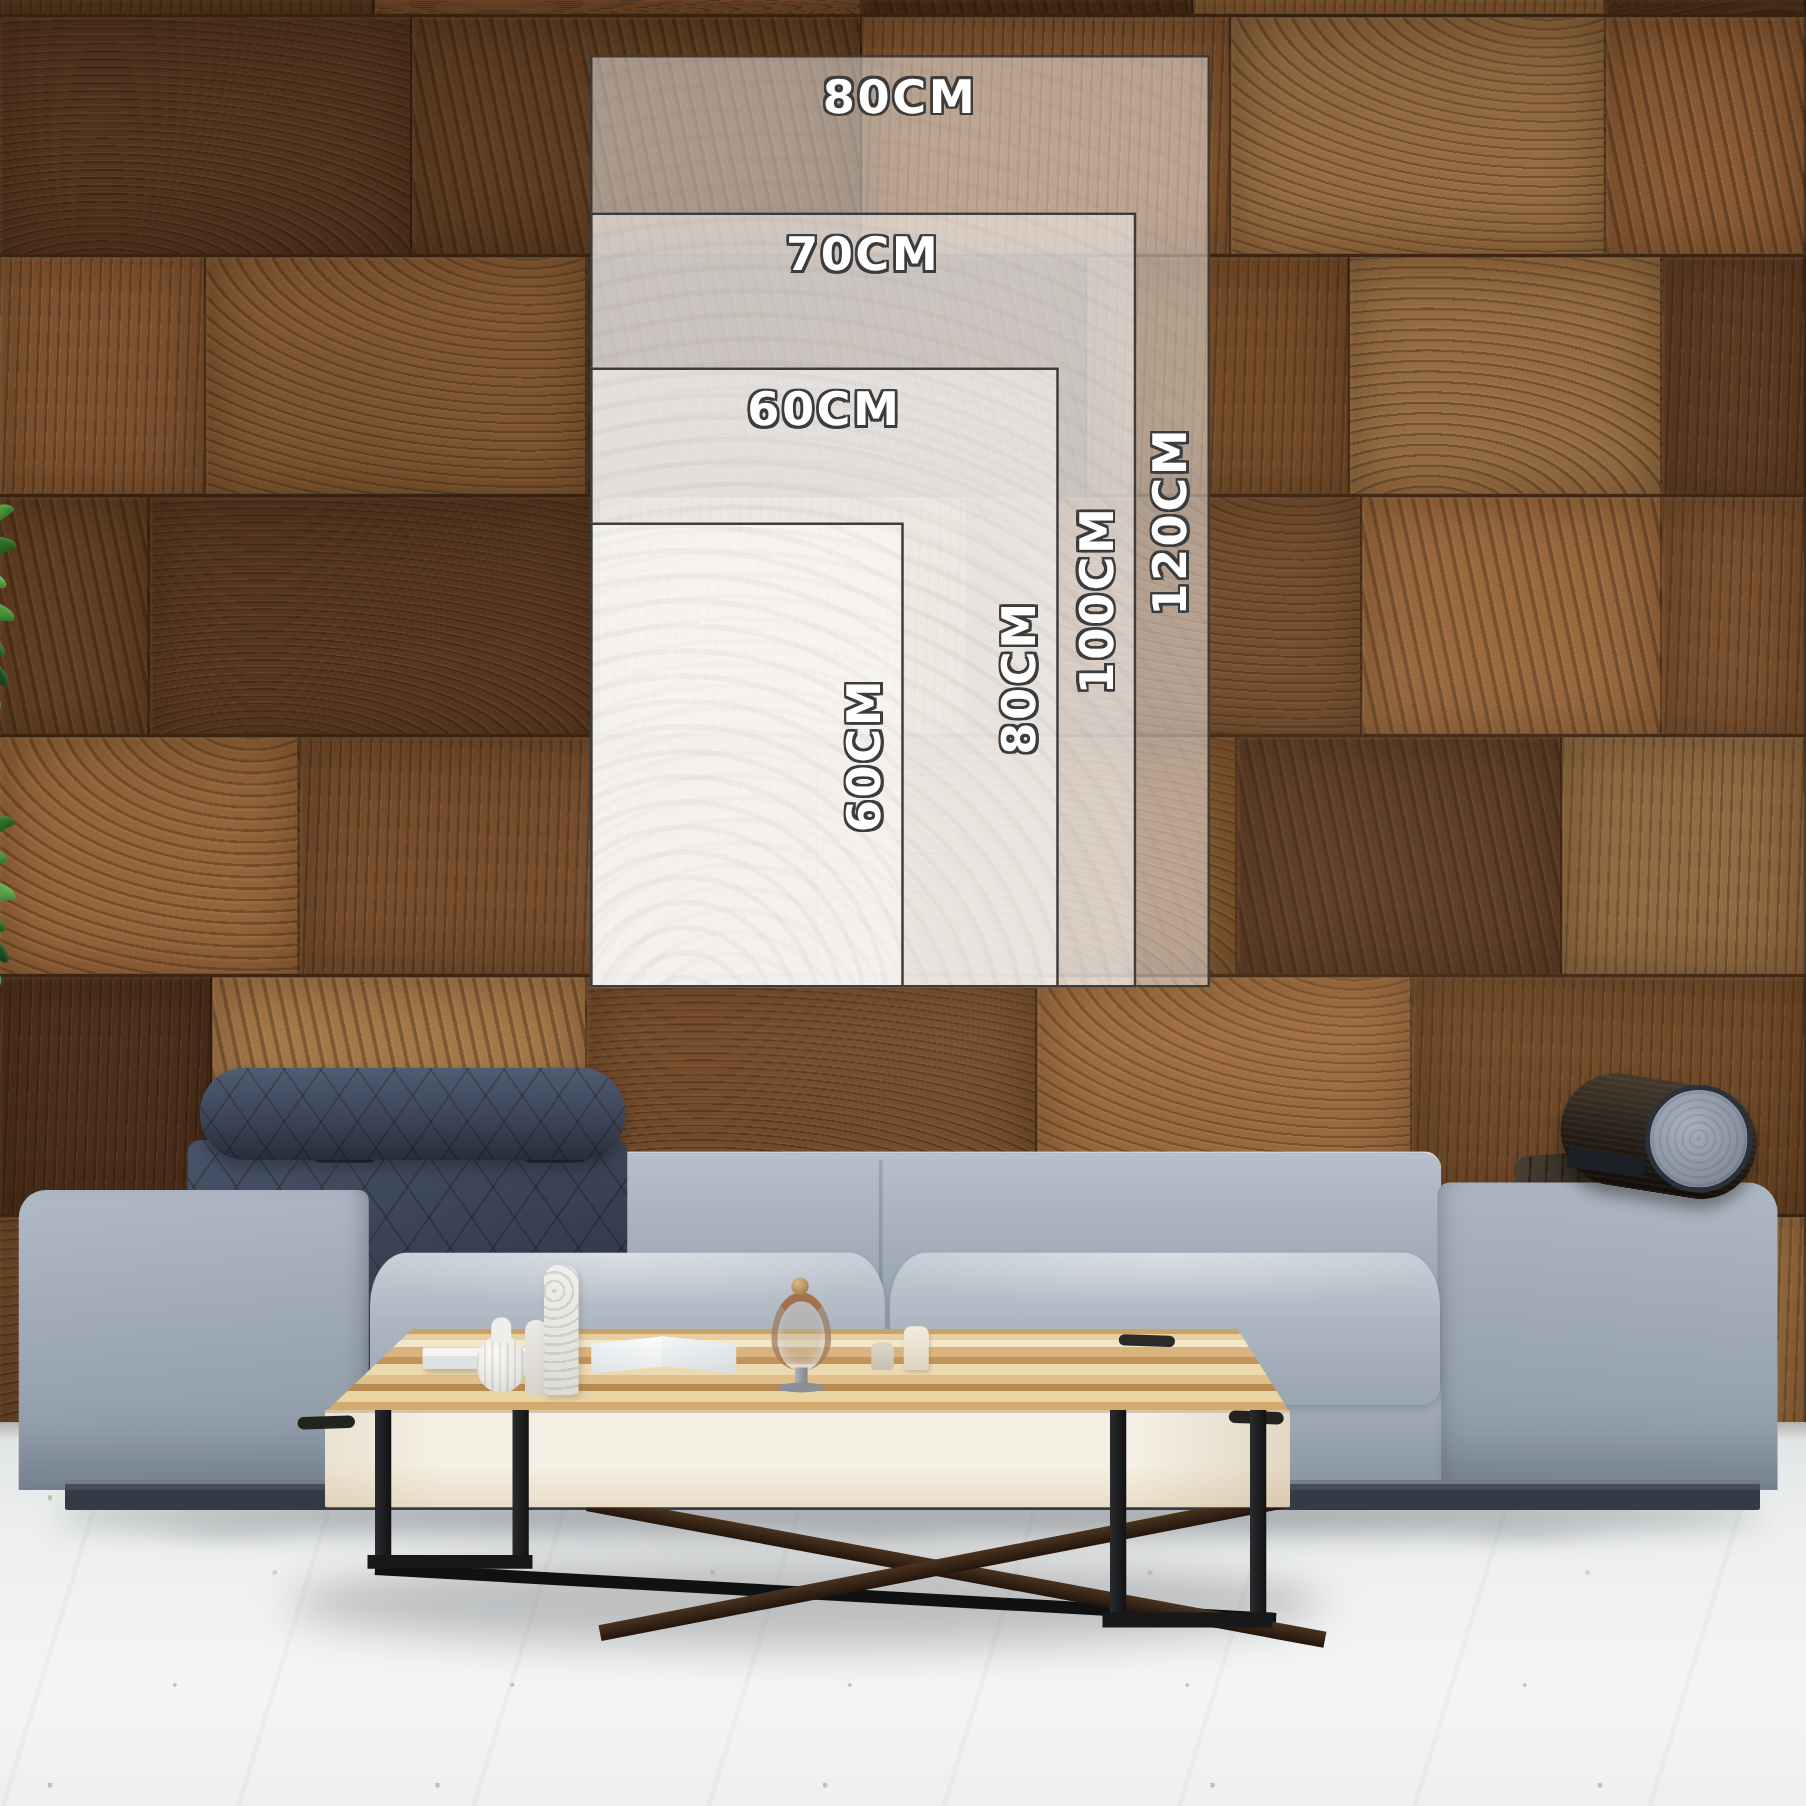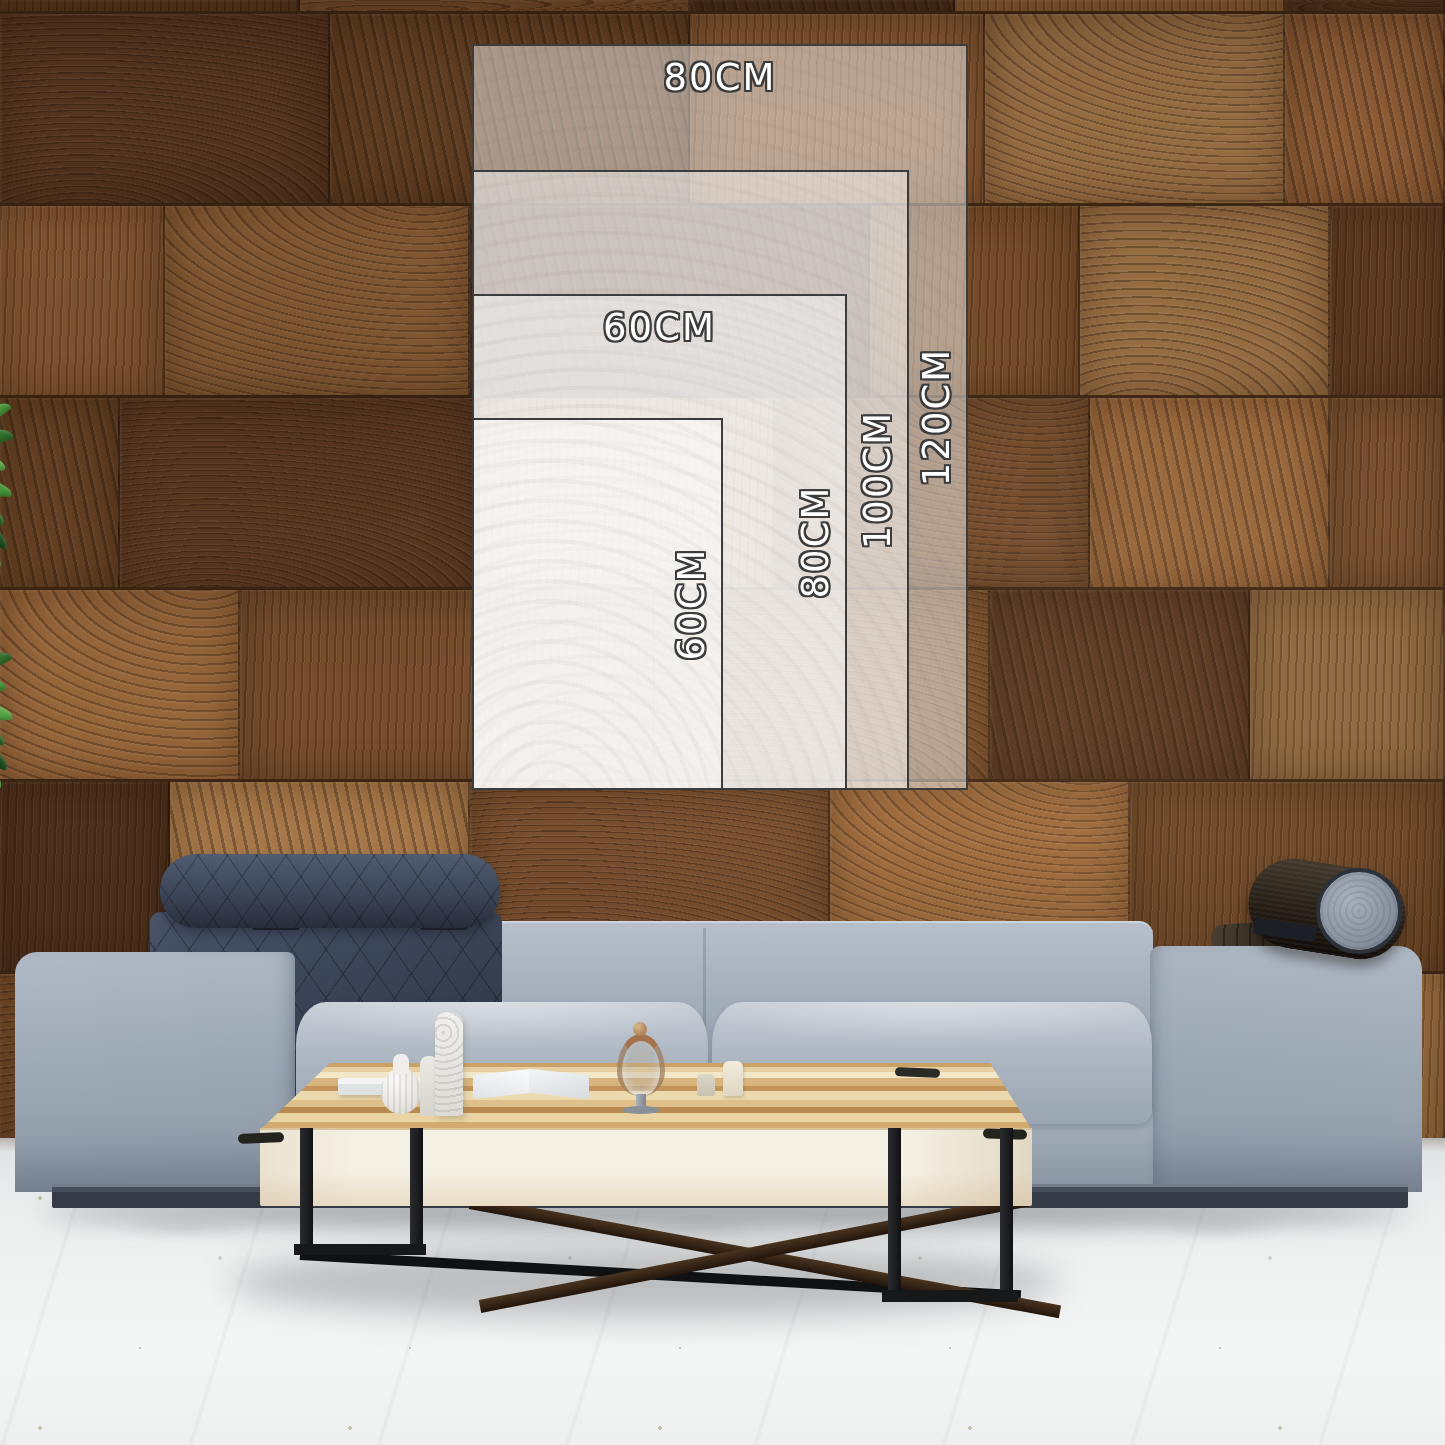--- a/index.html
+++ b/index.html
@@ -35,21 +35,21 @@
     background-size:310px 230px,270px 190px,350px 260px,520px 300px,auto,auto;}
   #floor-top-shadow{left:0;top:1138px;width:1445px;height:14px;background:linear-gradient(180deg,rgba(60,40,20,.25),transparent);}
 
   
   .srect{border:2px solid var(--overlay-border,#3c3c3c);background-color:var(--overlay-fill,rgba(255,255,255,0.47));
     background-image:repeating-radial-gradient(ellipse 120% 90% at 30% 110%, rgba(120,100,80,.05) 0 4px, transparent 4px 18px);}
   .r0{left:472px;top:44px;width:496px;height:746px;}
   .r1{left:472px;top:170px;width:437px;height:620px;}
   .r2{left:472px;top:294px;width:375px;height:496px;}
   .r3{left:472px;top:418px;width:251px;height:372px;}
-  .wlab,.hlab{color:var(--label-color,#fff);font-weight:normal;font-size:37px;letter-spacing:2px;
+  .wlab,.hlab{color:var(--label-color,#fff);font-weight:bold;font-size:37px;letter-spacing:2px;
     -webkit-text-stroke:1.5px var(--label-outline,#3c3c3c);paint-order:stroke fill;
     text-shadow:-2px -2px 0 var(--label-outline,#3c3c3c),2px -2px 0 var(--label-outline,#3c3c3c),
       -2px 2px 0 var(--label-outline,#3c3c3c),2px 2px 0 var(--label-outline,#3c3c3c),
       0 -2px 0 var(--label-outline,#3c3c3c),0 2px 0 var(--label-outline,#3c3c3c),
       -2px 0 0 var(--label-outline,#3c3c3c),2px 0 0 var(--label-outline,#3c3c3c);}
   .wlab{top:10px;left:0;right:0;text-align:center;}
   .hlab{right:8px;top:50%;writing-mode:vertical-rl;transform:translateY(-50%) rotate(180deg);}
 
   
   .fab{background-image:repeating-linear-gradient(45deg, rgba(255,255,255,.05) 0 1px, transparent 1px 3px),
@@ -216,20 +216,21 @@
 
   <div id="floor"></div>
   <div id="floor-top-shadow"></div>
 
   <div>
     <div class="srect r0">
       <div class="wlab">80CM</div>
       <div class="hlab">120CM</div>
     </div>
     <div class="srect r1">
+      <div class="wlab">70CM</div>
       <div class="hlab">100CM</div>
     </div>
     <div class="srect r2">
       <div class="wlab">60CM</div>
       <div class="hlab">80CM</div>
     </div>
     <div class="srect r3">
       <div class="hlab">60CM</div>
     </div>
   </div>

